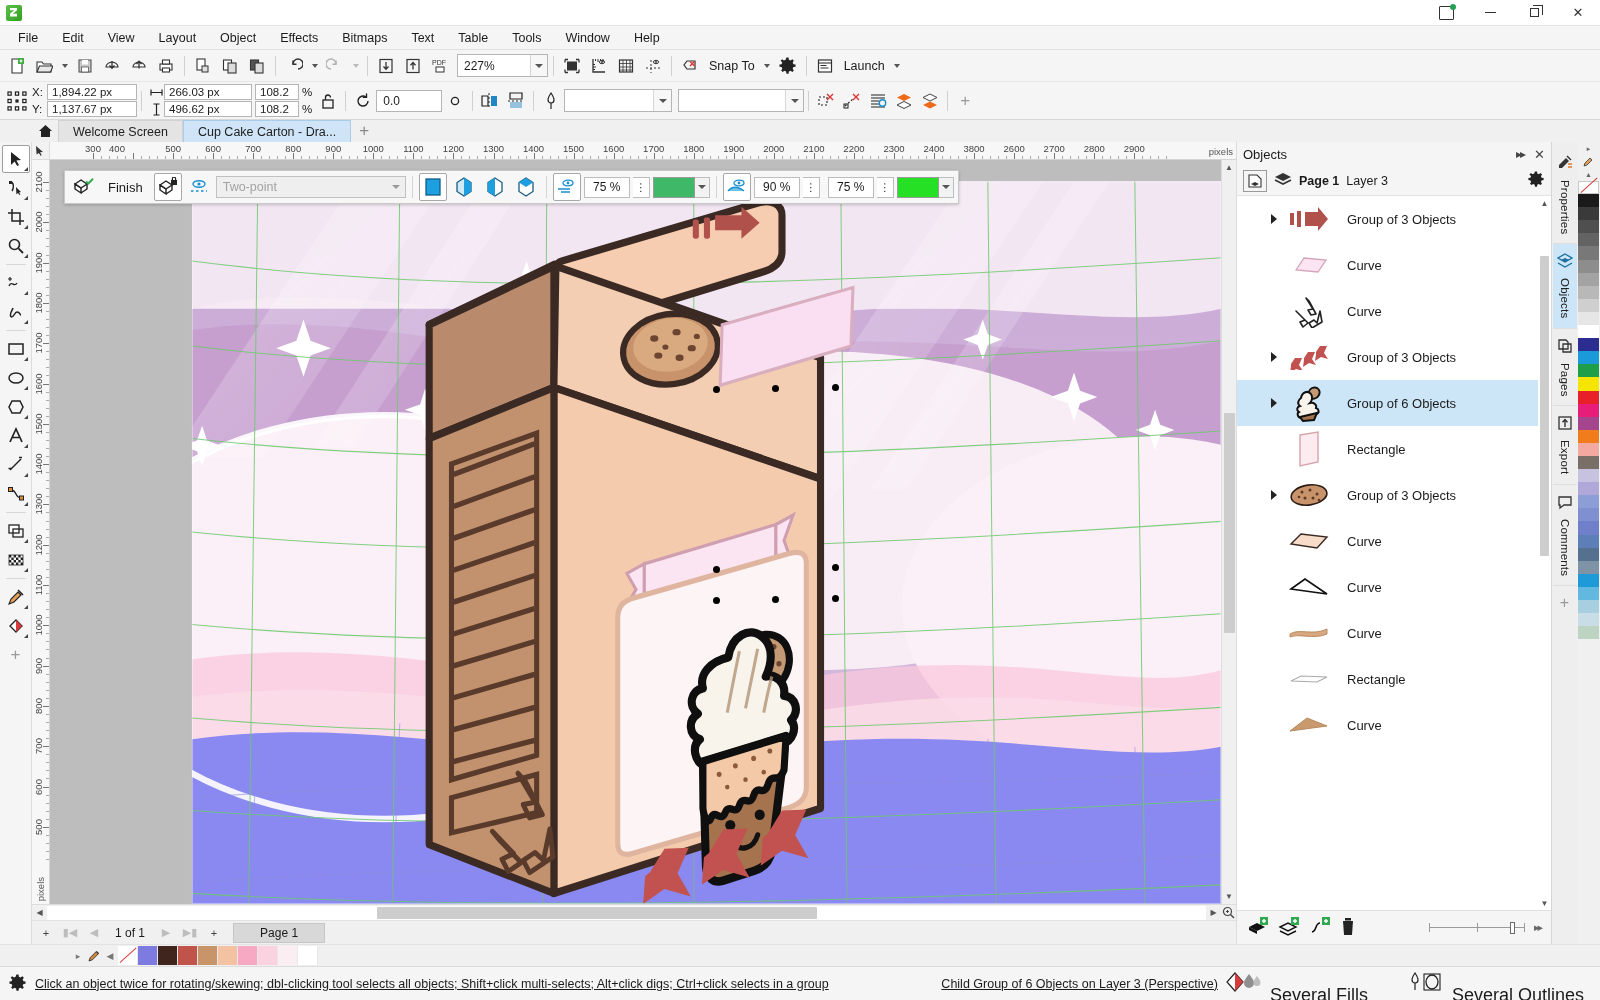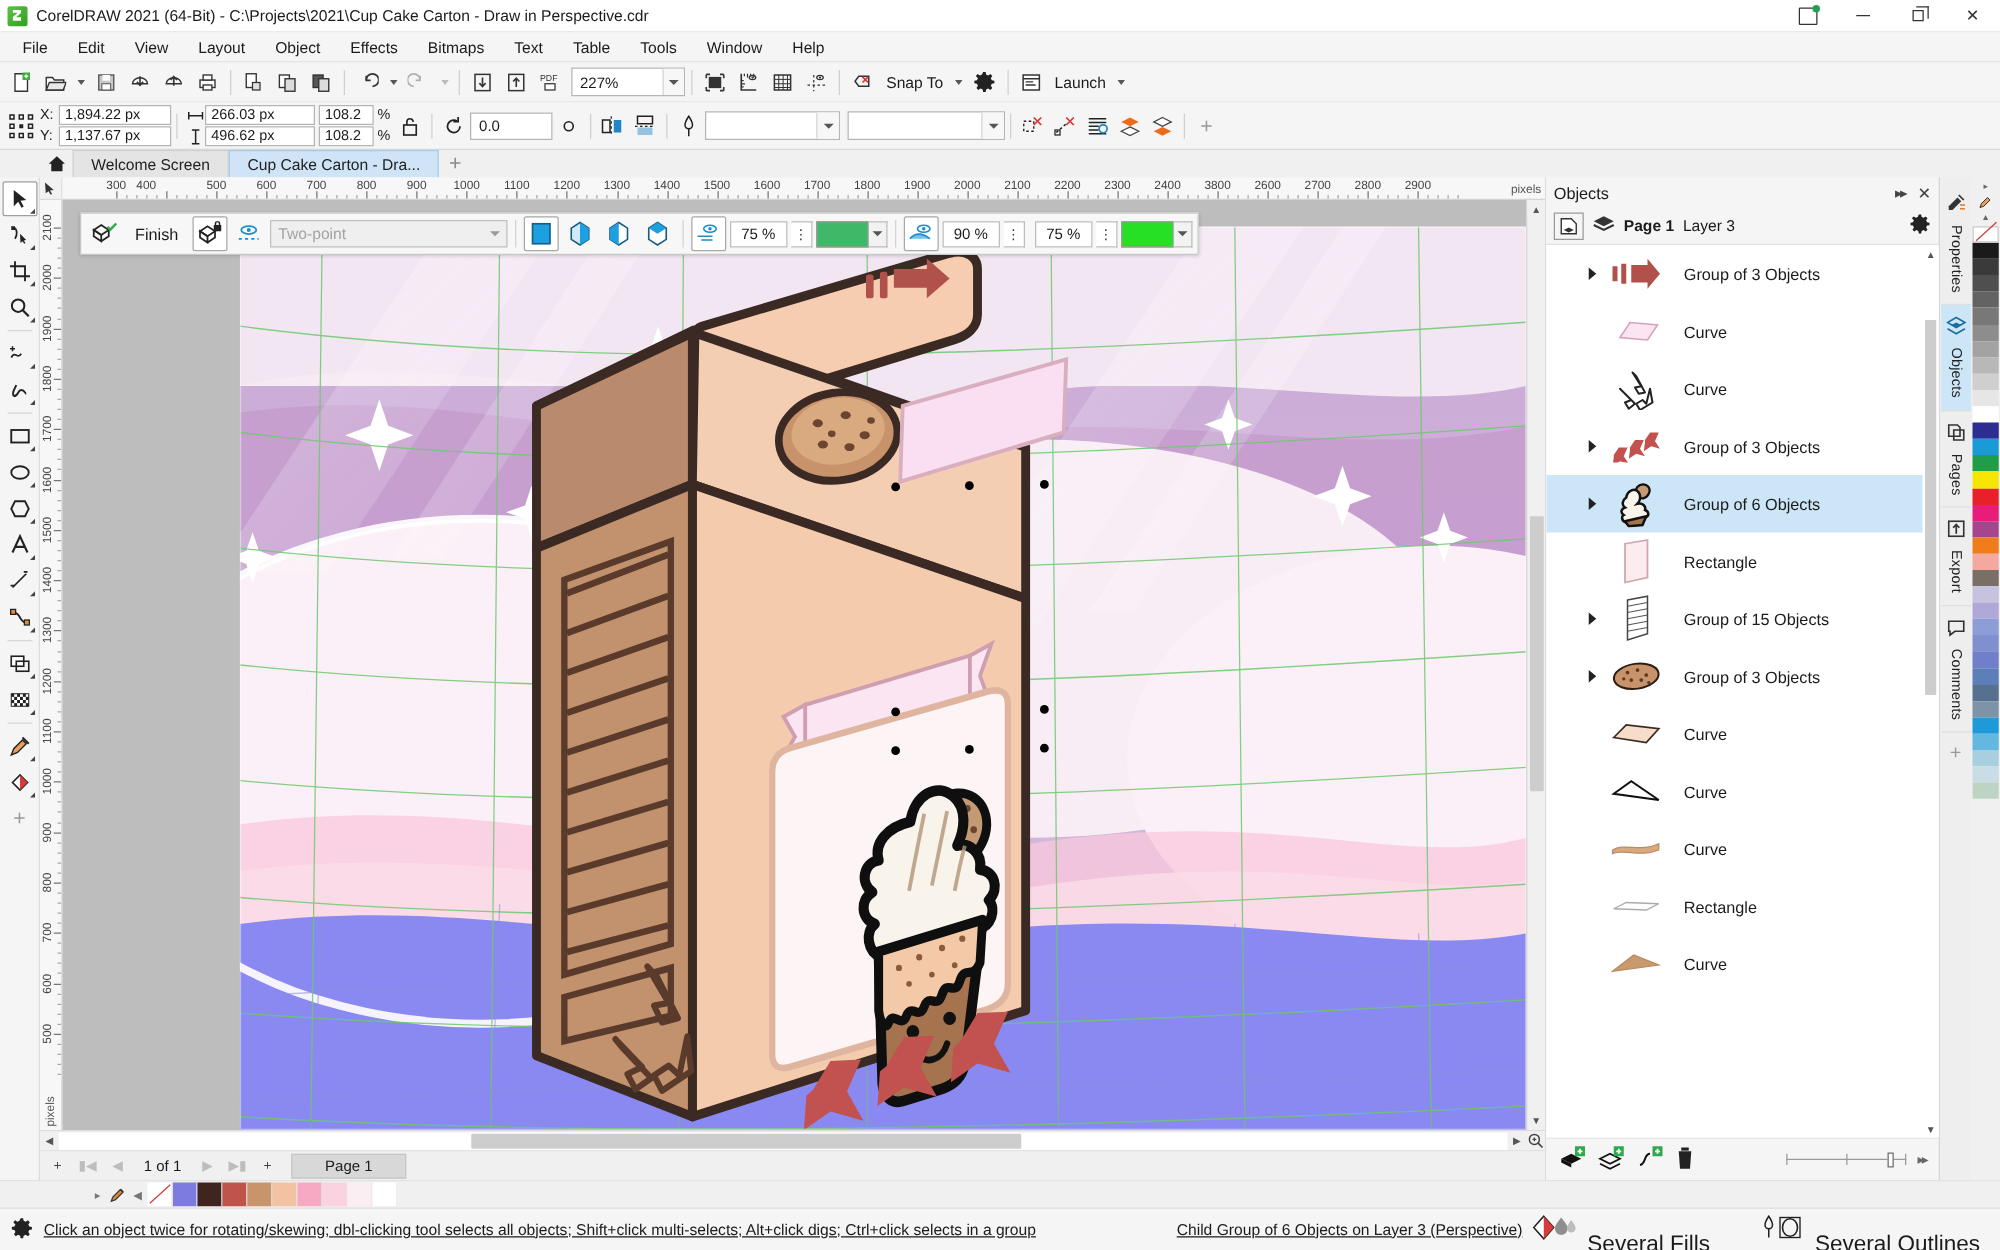--- a/index.html
+++ b/index.html
@@ -208,21 +208,20 @@
   .pcolor .cd:after{content:"";border-left:4px solid transparent;border-right:4px solid transparent;border-top:4px solid #555;}
 
   
   .handle{position:absolute;width:7px;height:7px;background:#000;border-radius:50%;z-index:20;}
 </style>
 </head>
 <body>
 
 <div id="titlebar">
   <div id="app-logo"></div>
-  <div id="title-text">CorelDRAW 2021 (64-Bit) - C:\Projects\2021\Cup Cake Carton - Draw in Perspective.cdr</div>
   <div id="win-controls">
     <div class="wbtn">
         <div class="ico-share"></div>
       </div>
     <div class="wbtn">
         <div class="ico-min"></div>
       </div>
     <div class="wbtn">
         <div class="ico-max"></div>
       </div>
@@ -1378,36 +1377,20 @@
       <div class="obj-row" style="padding-left:30px;">
         <span class="obj-exp"></span>
         <span class="obj-thumb">
           <svg width="32" height="38" viewBox="0 0 32 38">
               <path d="M7 5 L25 2 L25 32 L7 36 Z" fill="#fcecef" stroke="#d4a4ac" stroke-width="1.4"></path>
             </svg>
           </span>
         <span class="obj-label">Rectangle</span>
       </div>
 
-      <div class="obj-row" style="padding-left:30px;">
-        <span class="obj-exp closed"></span>
-        <span class="obj-thumb">
-          <svg width="30" height="38" viewBox="0 0 30 38">
-              <path d="M8 4 L24 1 L24 31 L8 36 Z" fill="#fff" stroke="#444" stroke-width="1.2"></path>
-          <g stroke="#555" stroke-width="1">
-                <path d="M8 9 L24 6"></path>
-                <path d="M8 14 L24 11"></path>
-                <path d="M8 19 L24 16"></path>
-                <path d="M8 24 L24 21"></path>
-                <path d="M8 29 L24 26"></path>
-              </g>
-            </svg>
-          </span>
-        <span class="obj-label">Group of 15 Objects</span>
-      </div>
 
       <div class="obj-row" style="padding-left:30px;">
         <span class="obj-exp closed"></span>
         <span class="obj-thumb">
           <svg width="42" height="26" viewBox="0 0 42 26">
               <ellipse cx="21" cy="13" rx="18" ry="10" transform="rotate(-8 21 13)" fill="#c8936b" stroke="#2b1c14" stroke-width="1.6"></ellipse>
           <g fill="#5a3a26">
                 <circle cx="14" cy="10" r="1.5"></circle>
                 <circle cx="22" cy="8" r="1.5"></circle>
                 <circle cx="29" cy="12" r="1.5"></circle>

